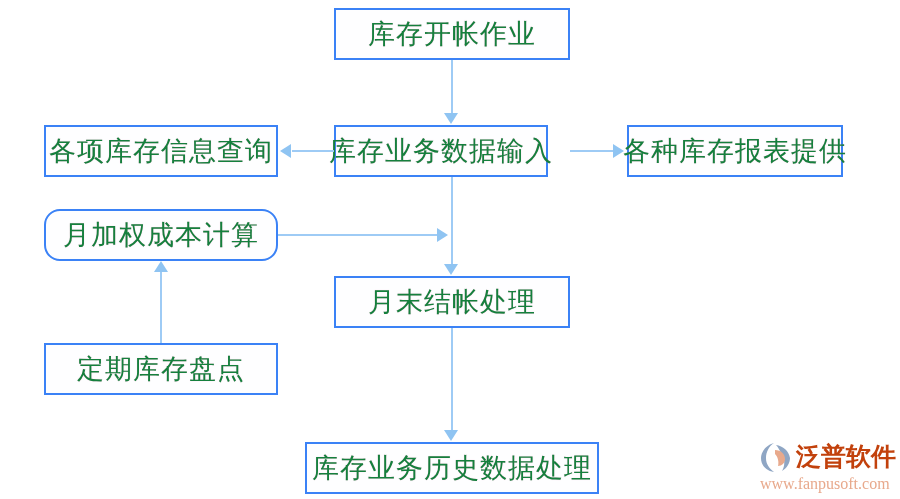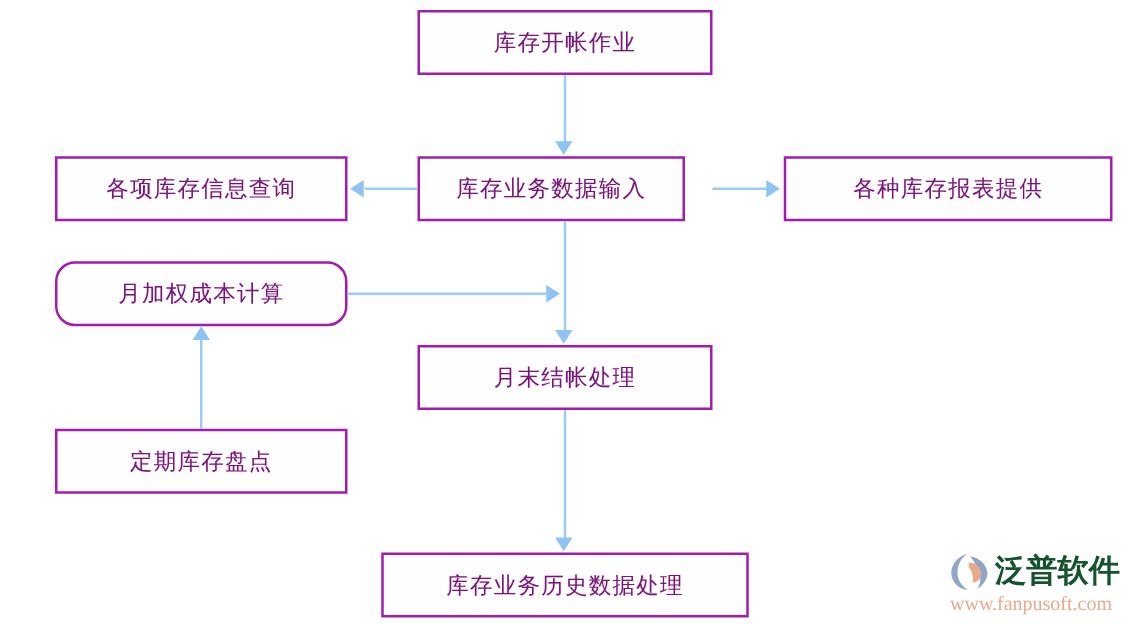--- a/index.html
+++ b/index.html
@@ -14,27 +14,27 @@
   #canvas {
     position: relative;
     width: 900px;
     height: 499px;
     background: #ffffff;
     overflow: hidden;
   }
   .node {
     position: absolute;
     box-sizing: border-box;
-    border: 2px solid #a21caf;
+    border: 2px solid #3b82f6;
     background: #fefeff;
     display: flex;
     align-items: center;
     justify-content: center;
-    color: #701a75;
-    font-size: 18px;
+    color: #15803d;
+    font-size: 27px;
     letter-spacing: 1px;
     white-space: nowrap;
     line-height: 1;
     text-shadow: 0 0 1px rgba(250,79,160,0.35);
   }
   
   .vline {
     position: absolute;
     width: 2px;
     background: #9ecbf5;
@@ -86,21 +86,21 @@
   #wm-mark {
     width: 34px;
     height: 32px;
     flex: 0 0 auto;
     margin-right: 2px;
   }
   #wm-cn {
     font-family: "DejaVu Sans", sans-serif;
     font-size: 25px;
     font-weight: bold;
-    color: #14532d;
+    color: #c2410c;
     letter-spacing: 0px;
     line-height: 32px;
     white-space: nowrap;
   }
   #wm-url {
     font-family: "Liberation Serif", serif;
     font-size: 16px;
     color: #e8a98c;
     letter-spacing: 0px;
     margin-top: 1px;
@@ -117,21 +117,21 @@
   </div>
 
   <div class="node" style="left:44px; top:125px; width:234px; height:52px;text-align:right;">
     <span>各项库存信息查询</span>
   </div>
 
   <div class="node" style="left:334px; top:125px; width:214px; height:52px;">
     <span>库存业务数据输入</span>
   </div>
 
-  <div class="node" style="left:627px; top:125px; width:263px; height:52px;">
+  <div class="node" style="left:627px; top:125px; width:216px; height:52px;">
     <span>各种库存报表提供</span>
   </div>
 
   <div class="node" style="left:44px; top:209px; width:234px; height:52px;border-radius:16px;">
     <span>月加权成本计算</span>
   </div>
 
   <div class="node" style="left:334px; top:276px; width:236px; height:52px;font-family:Liberation Serif, serif;">
     <span>月末结帐处理</span>
   </div>

